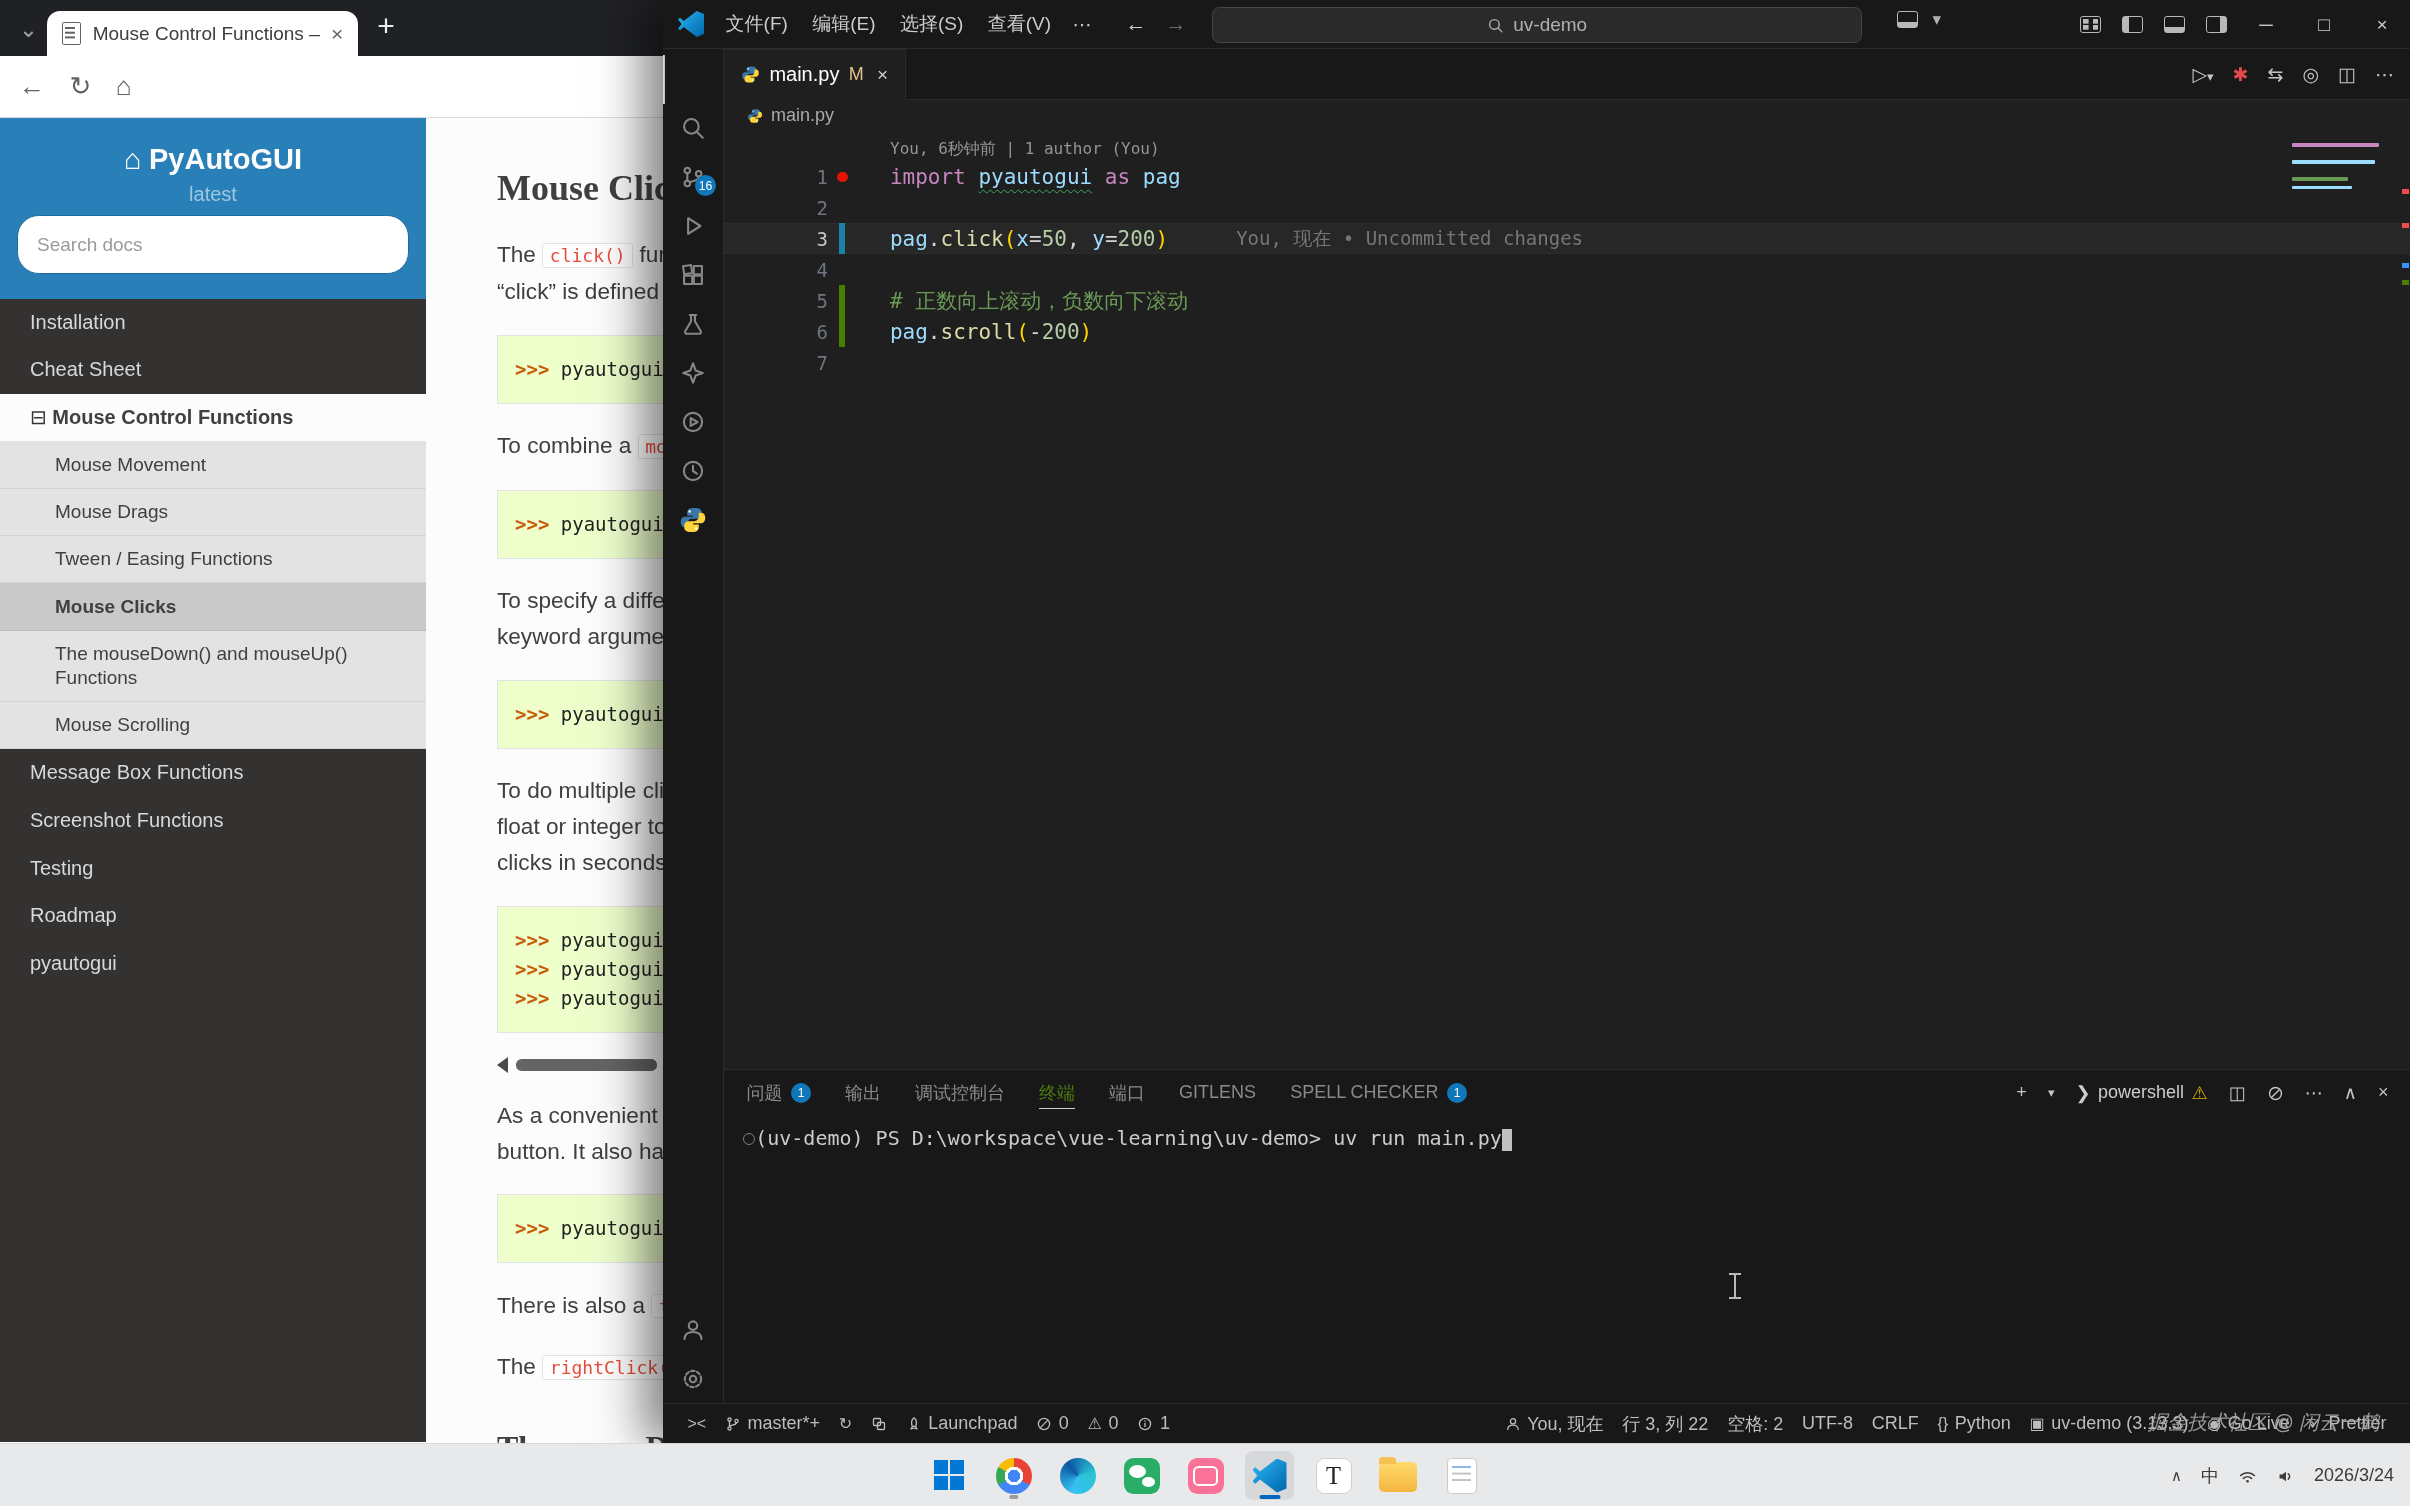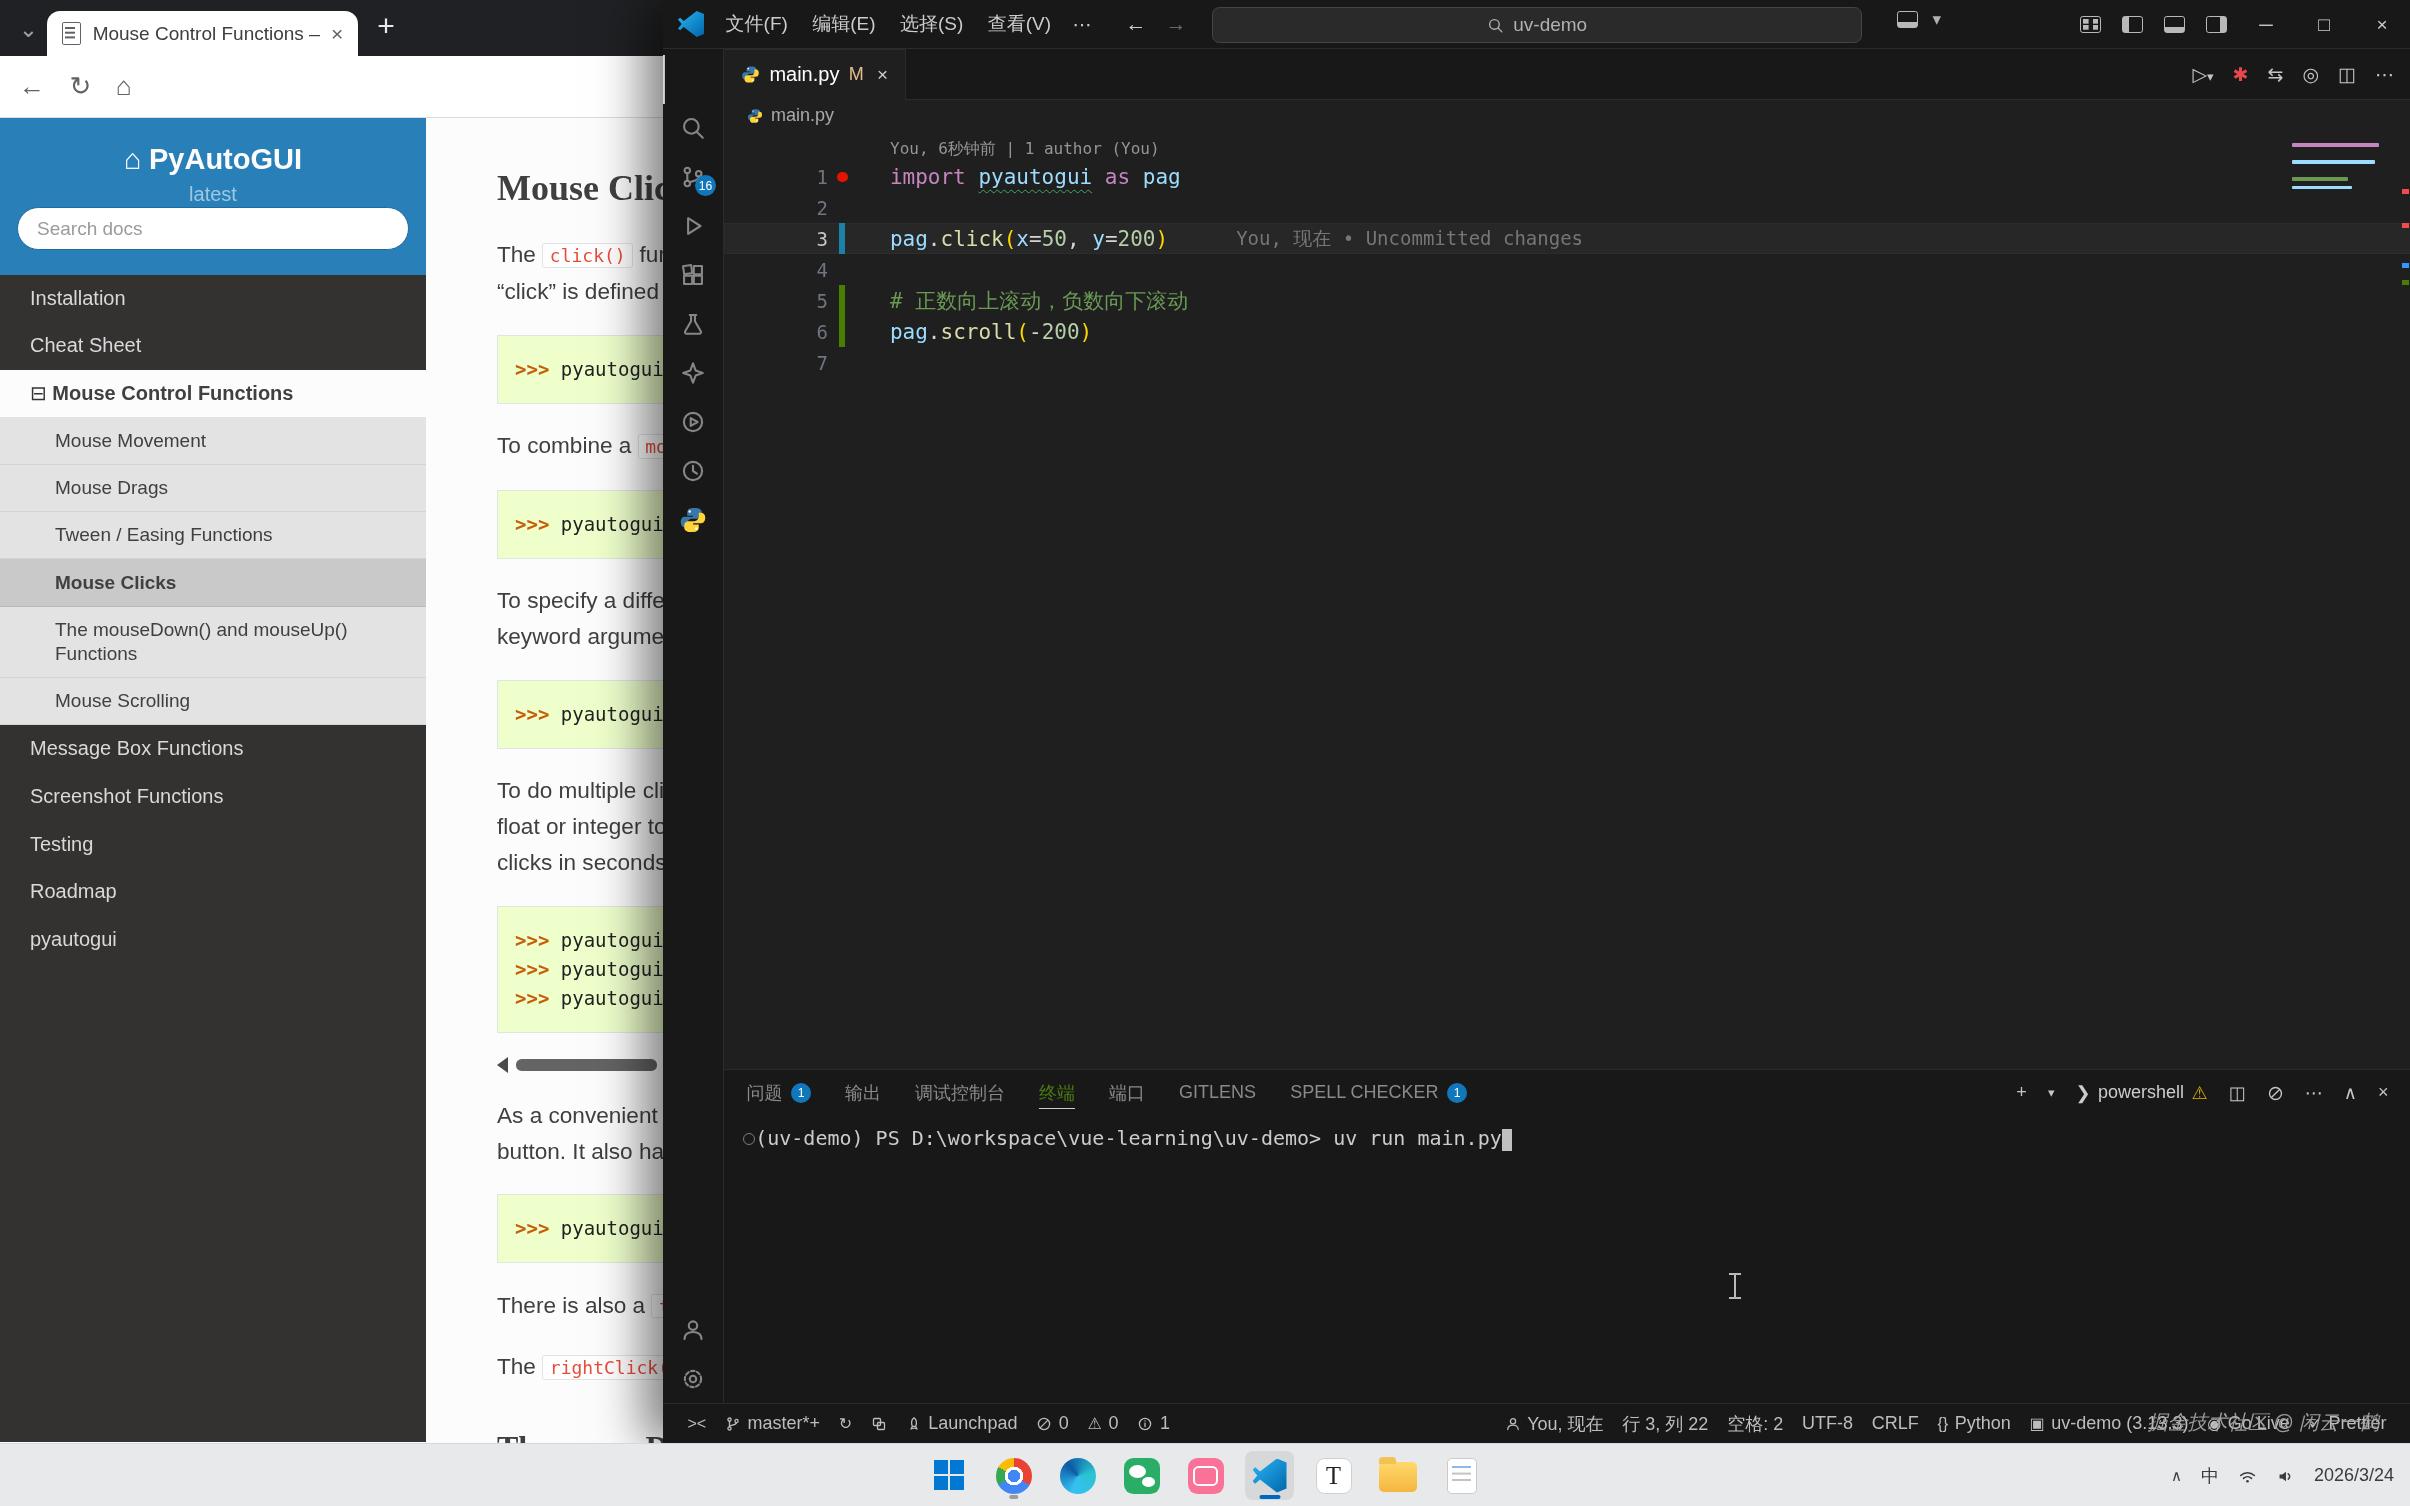--- a/index.html
+++ b/index.html
@@ -22,21 +22,21 @@
   .nav-ic { font-size:26px; color:#5f6368; }
   .omnibox { flex:1; min-width:0; height:43px; background:#f1f3f4; border-radius:22.6px; display:flex; align-items:center; gap:13px; padding:0 19px; color:#5f6368; }
   .url { font-size:20px; color:#202124; white-space:nowrap; overflow:hidden; }
 
   .cbody { display:flex; height:1324px; }
   .rtd-side { width:426px; flex:none; background:#343131; overflow:hidden; }
   .rtd-head { background:#2980B9; padding:24.5px 17px 24.5px; text-align:center; }
   .brand { color:#fcfcfc; font-size:29px; font-weight:bold; }
   .brand .home { font-weight:normal; margin-right:7.5px; }
   .ver { color:rgba(255,255,255,0.55); font-size:20px; margin-top:7.5px; }
-  .sdocs { margin-top:1px; width:100%; height:43px; border:1.9px solid #1f6a9c; border-radius:21.7px; font-size:19px; padding:0 19px; color:#404040; background:#fff; font-family:"Liberation Sans",sans-serif; }
+  .sdocs { margin-top:9px; width:100%; height:59px; border:1.9px solid #1f6a9c; border-radius:21.7px; font-size:19px; padding:0 19px; color:#404040; background:#fff; font-family:"Liberation Sans",sans-serif; }
   .sdocs::placeholder { color:#9b9b9b; }
   .rtd-nav { font-size:20px; }
   .nitem { padding:11.3px 9.4px 11.3px 30px; color:#d9d9d9; line-height:1.25; cursor:pointer; }
   .nitem.section { background:#fcfcfc; color:#404040; font-weight:bold; }
   .nitem.section .expander { font-weight:normal; margin-right:5.6px; color:#333; }
   .nitem.child { background:#e3e3e3; color:#404040; padding-left:55px; font-size:19px; border-bottom:0.9px solid #d4d4d4; }
   .nitem.current { background:#c9c9c9; color:#404040; padding-left:55px; font-size:19px; font-weight:bold; border-bottom:0.9px solid #b9b9b9; }
 
   .rtd-content { flex:1; padding:49px 0 0 71px; background:#fcfcfc; }
   .rtd-content .inner { width:527px; }

